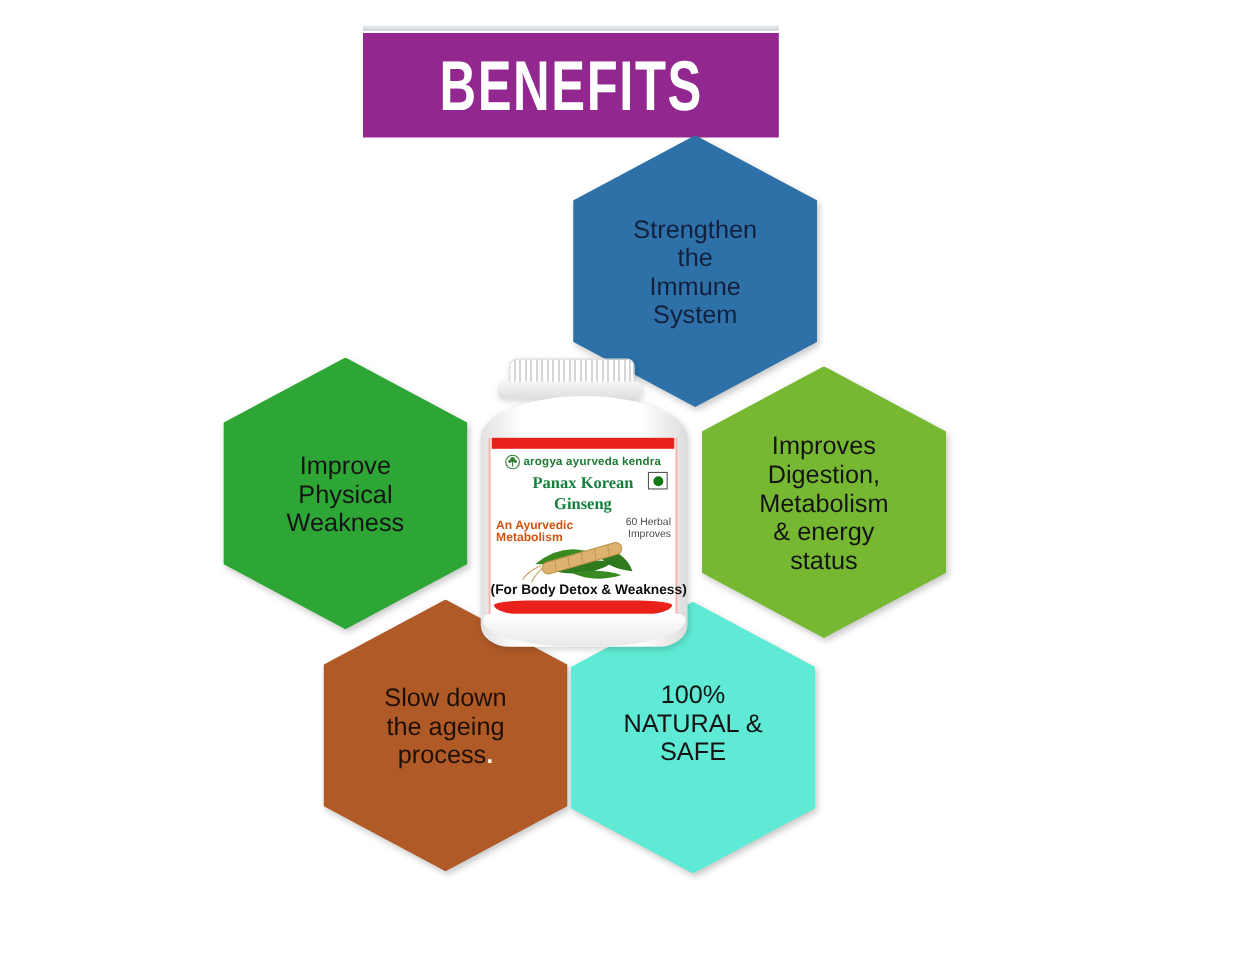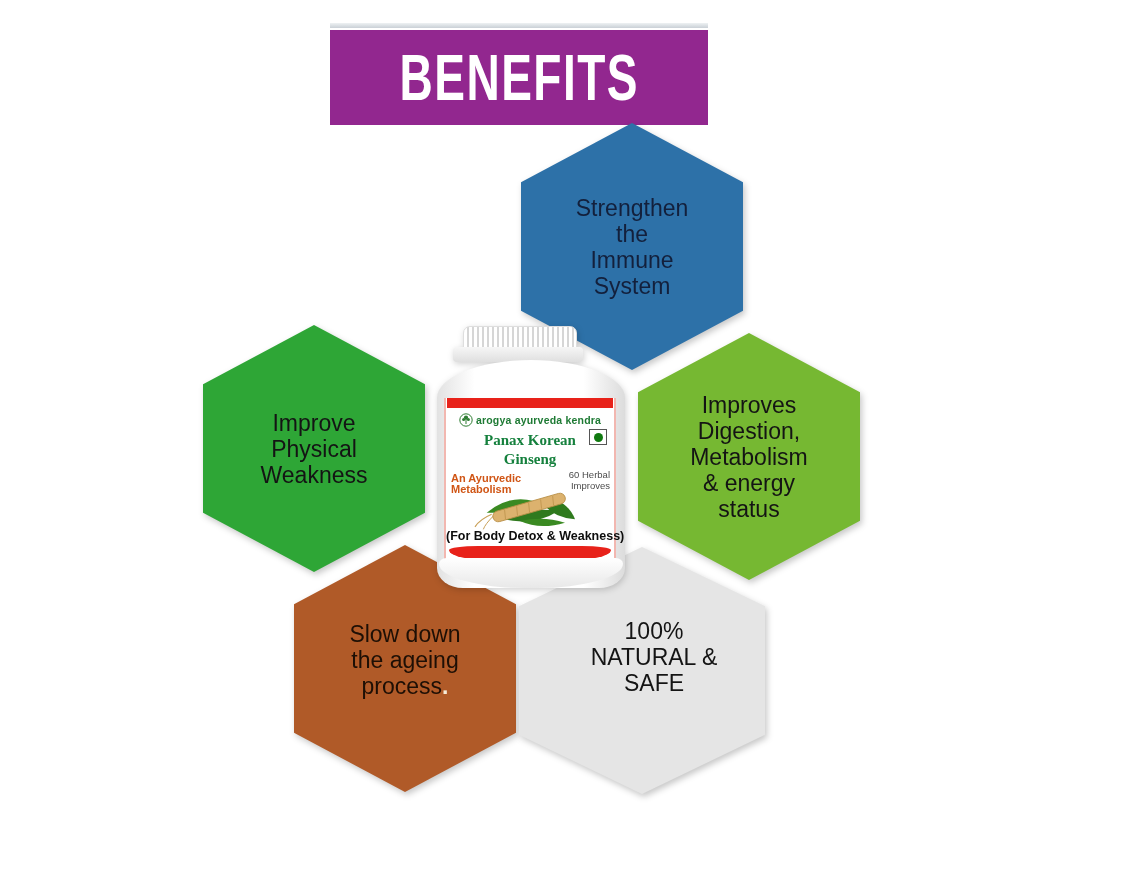--- a/index.html
+++ b/index.html
@@ -112,21 +112,21 @@
         <span class="hex-text">Improves
 Digestion,
 Metabolism
 &amp; energy
 status</span>
       </div>
     </div>
   </div>
 
   <div class="hex-wrap hex-natural">
-    <div class="hex" style="background-color: #e5e5e5; padding-left: 24px;">
+    <div class="hex" style="background-color: #5eead4;">
       <div class="hex-label raise" style="color: rgb(20, 20, 20);">
         <span class="hex-text">100%
 NATURAL &amp;
 SAFE</span>
       </div>
     </div>
   </div>
 
   <div class="bottle">
     <div class="cap-ribs"></div>

